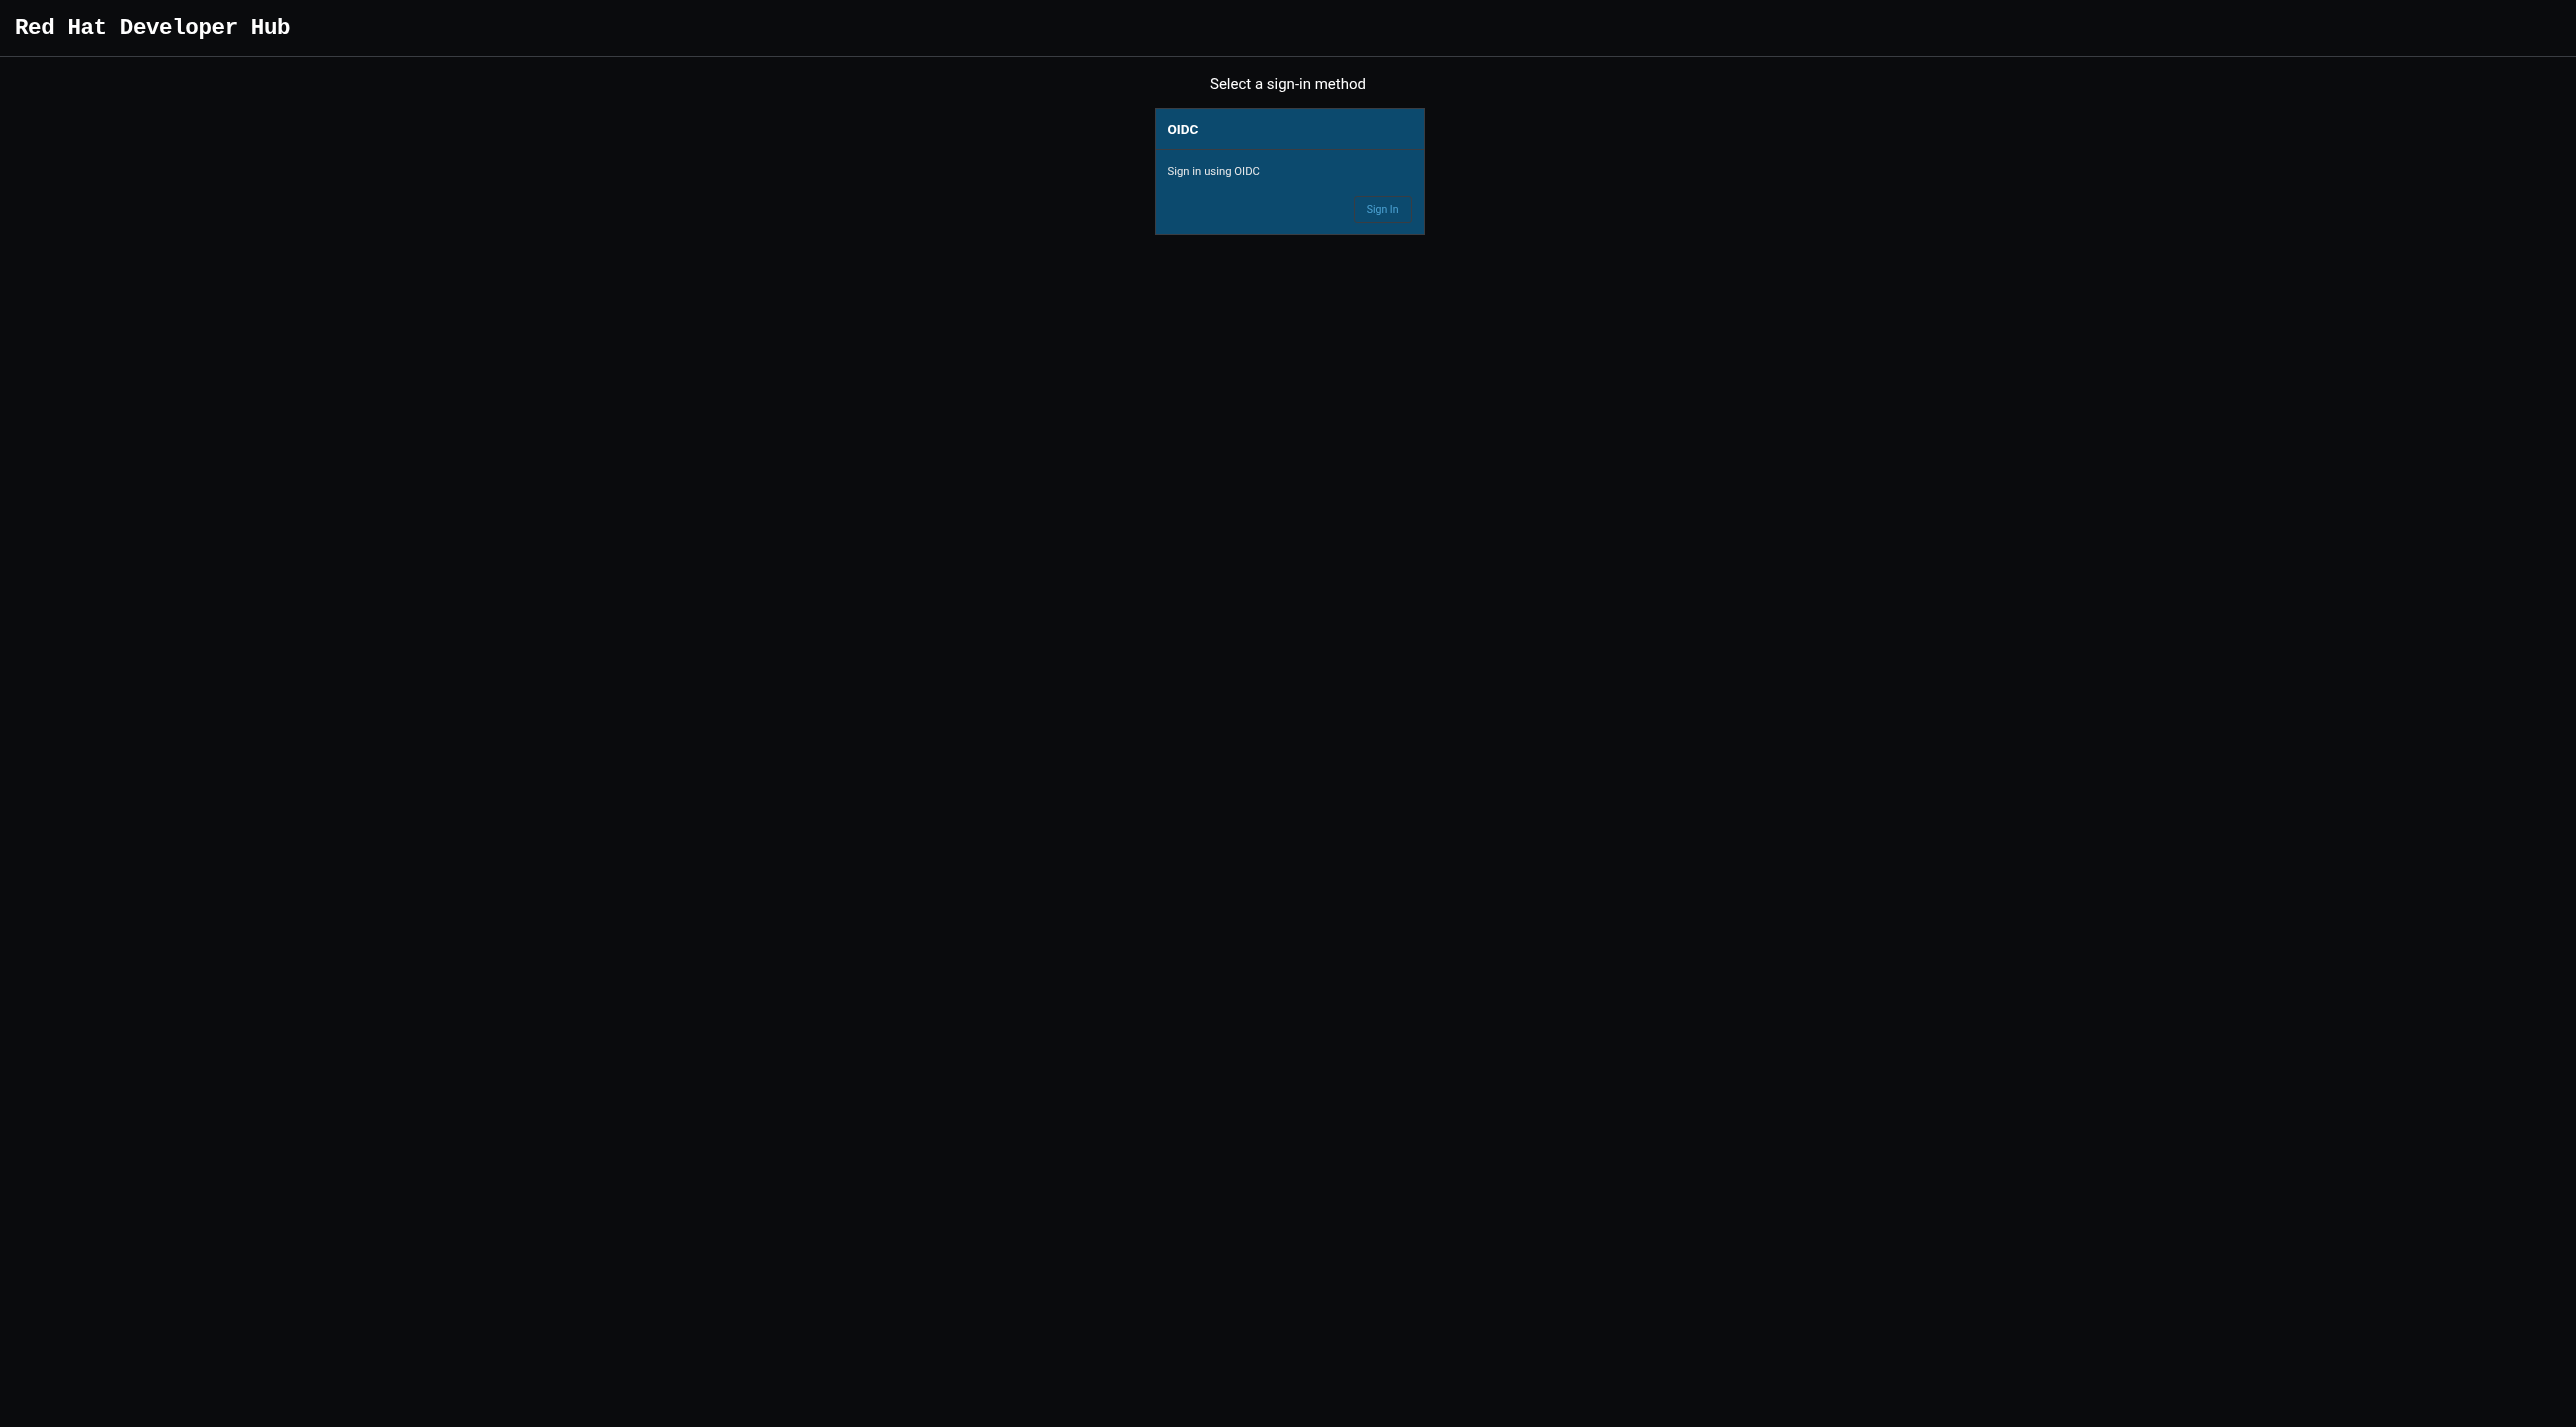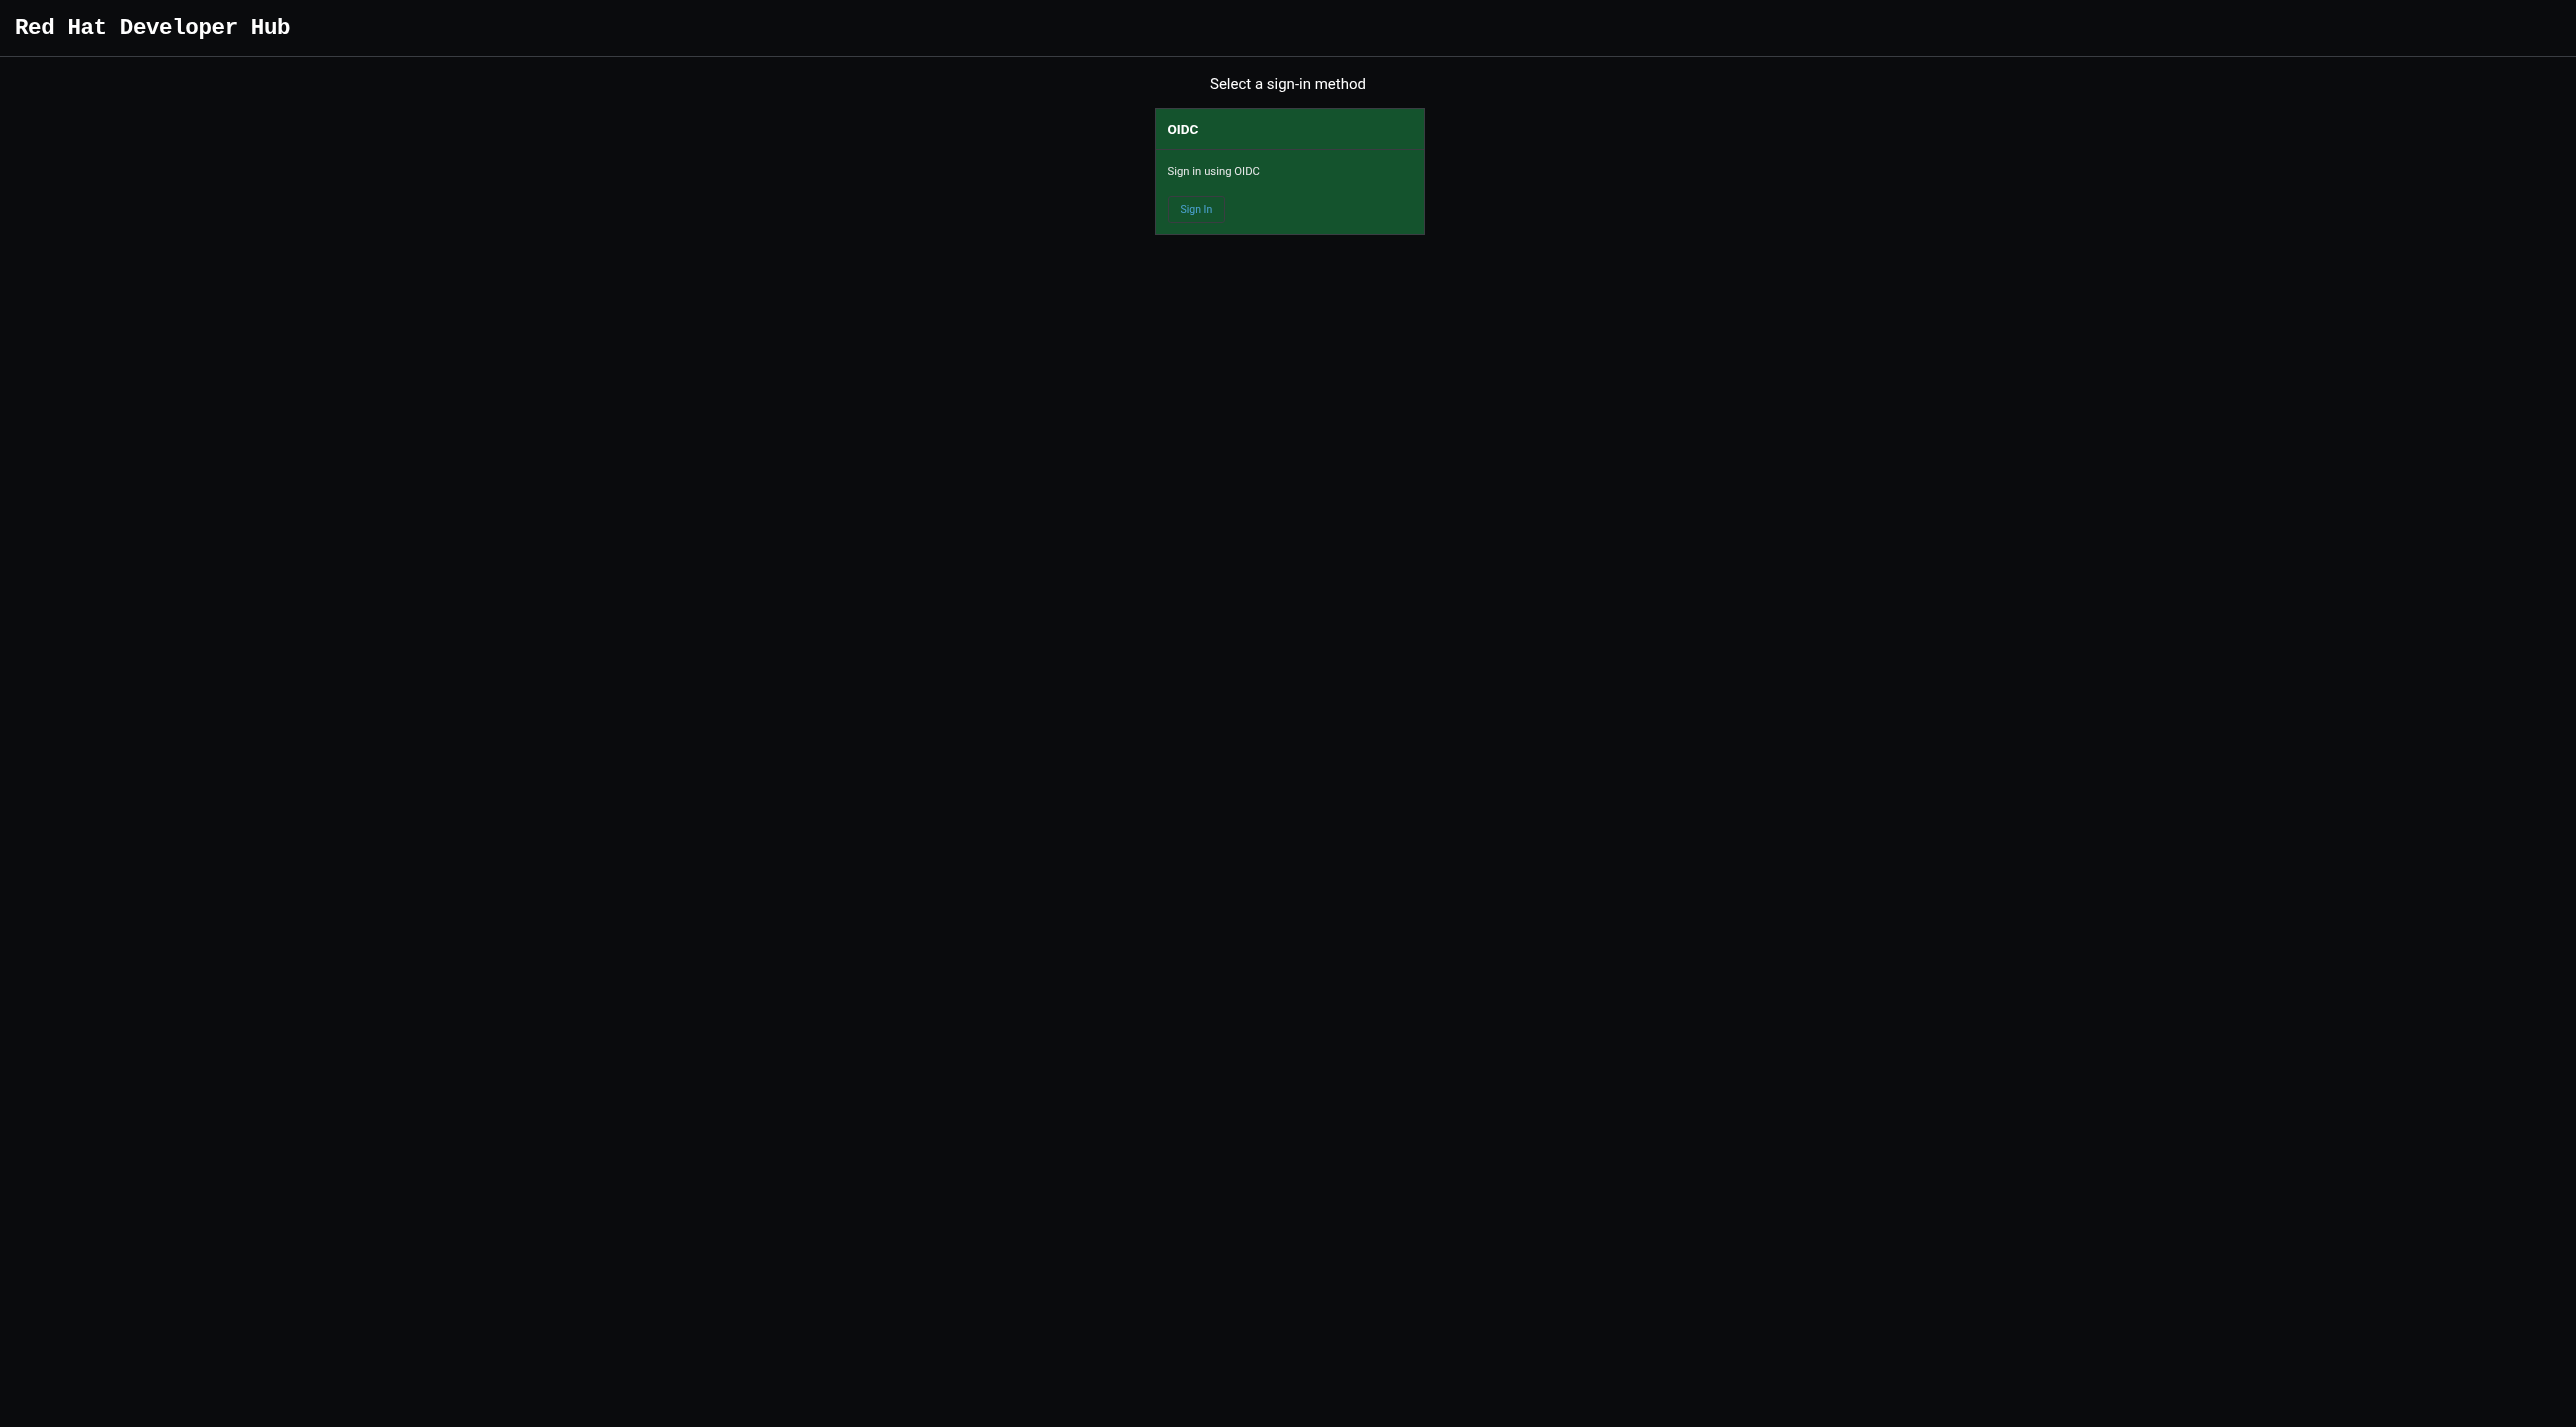--- a/index.html
+++ b/index.html
@@ -39,21 +39,21 @@
     .prompt-text {
       font-size: 15px;
       font-weight: 400;
       color: #ffffff;
       margin-bottom: 15px;
     }
     
     .signin-card {
       width: 270px;
       border: 0.8px solid #3a3d42;
-      background-color: #14532d;
+      background-color: #0c4a6e;
       margin-left: 3px;
     }
     
     .card-header {
       padding: 12px 12px;
       border-bottom: 0.8px solid #3a3d42;
     }
     
     .card-title {
       font-size: 13.5px;
@@ -67,20 +67,21 @@
     
     .card-description {
       font-size: 11.3px;
       font-weight: 400;
       color: #e8e9ea;
       margin-bottom: 18px;
     }
     
     .card-actions {
       display: flex;
+      justify-content: flex-end;
     }
     
     .signin-button {
       background-color: transparent;
       border: 0.8px solid #3a3d42;
       color: #4da3d4;
       font-size: 10.5px;
       font-weight: 400;
       padding: 6px 12px;
       border-radius: 3px;

